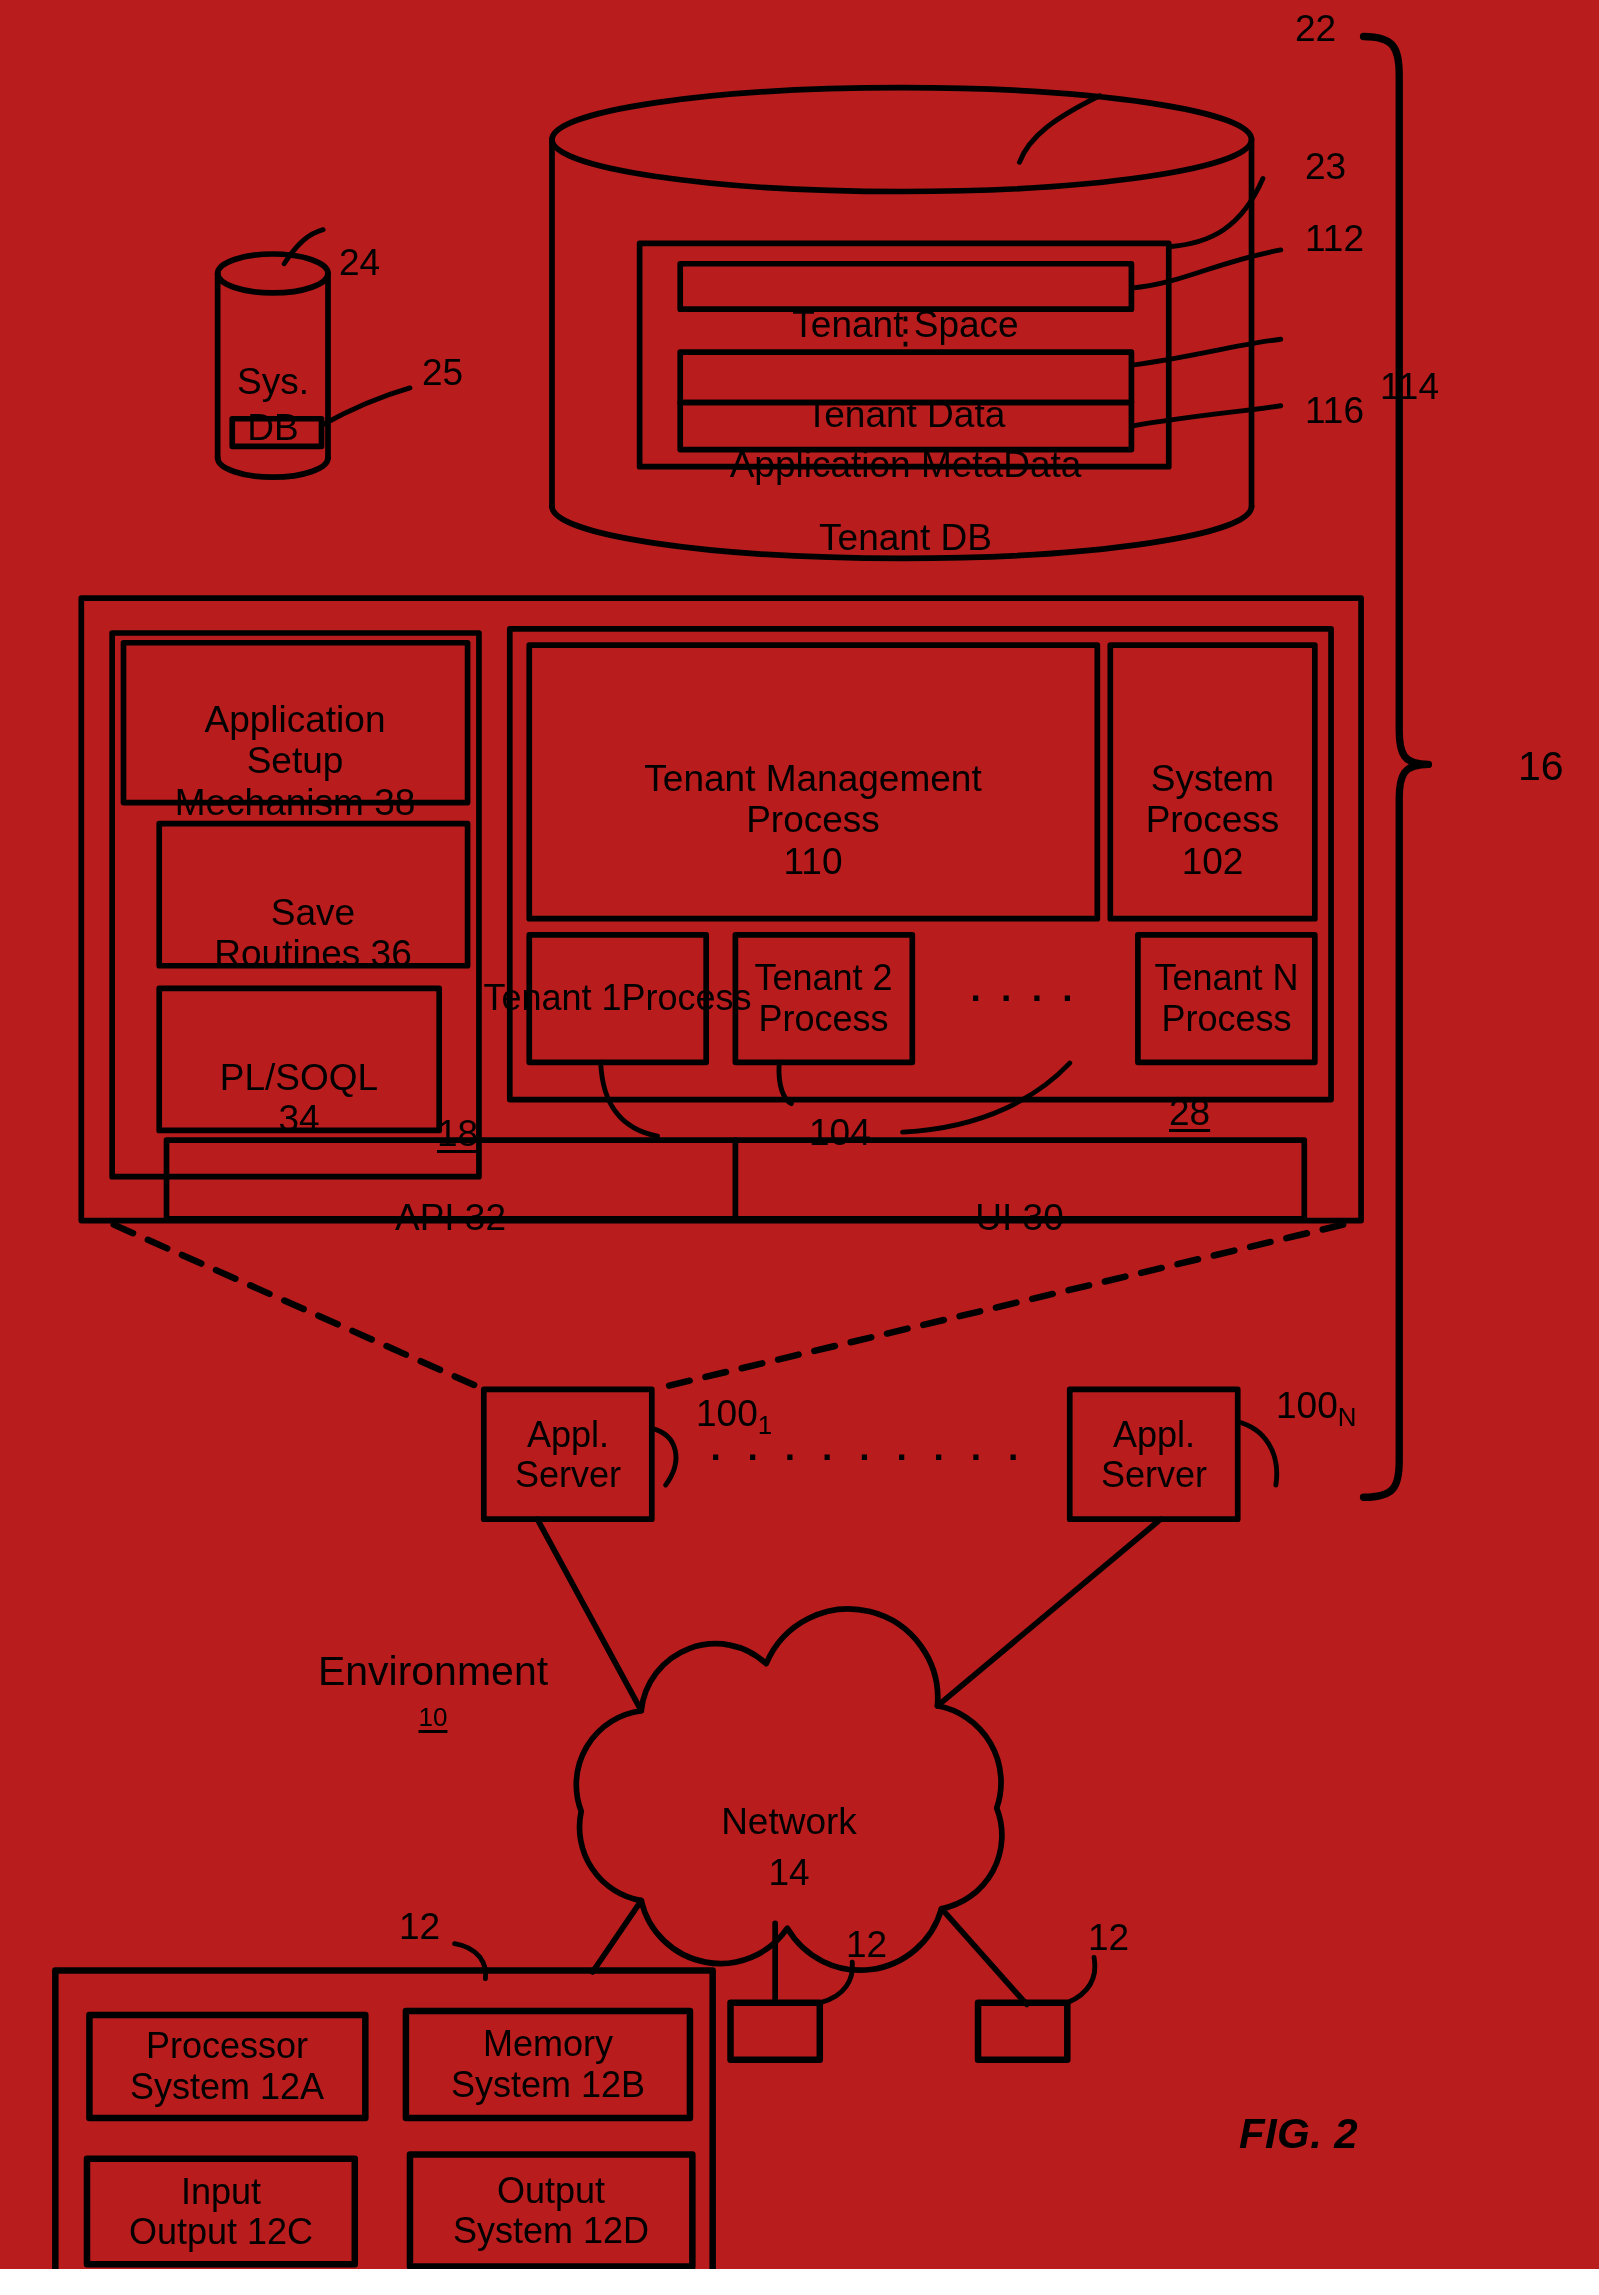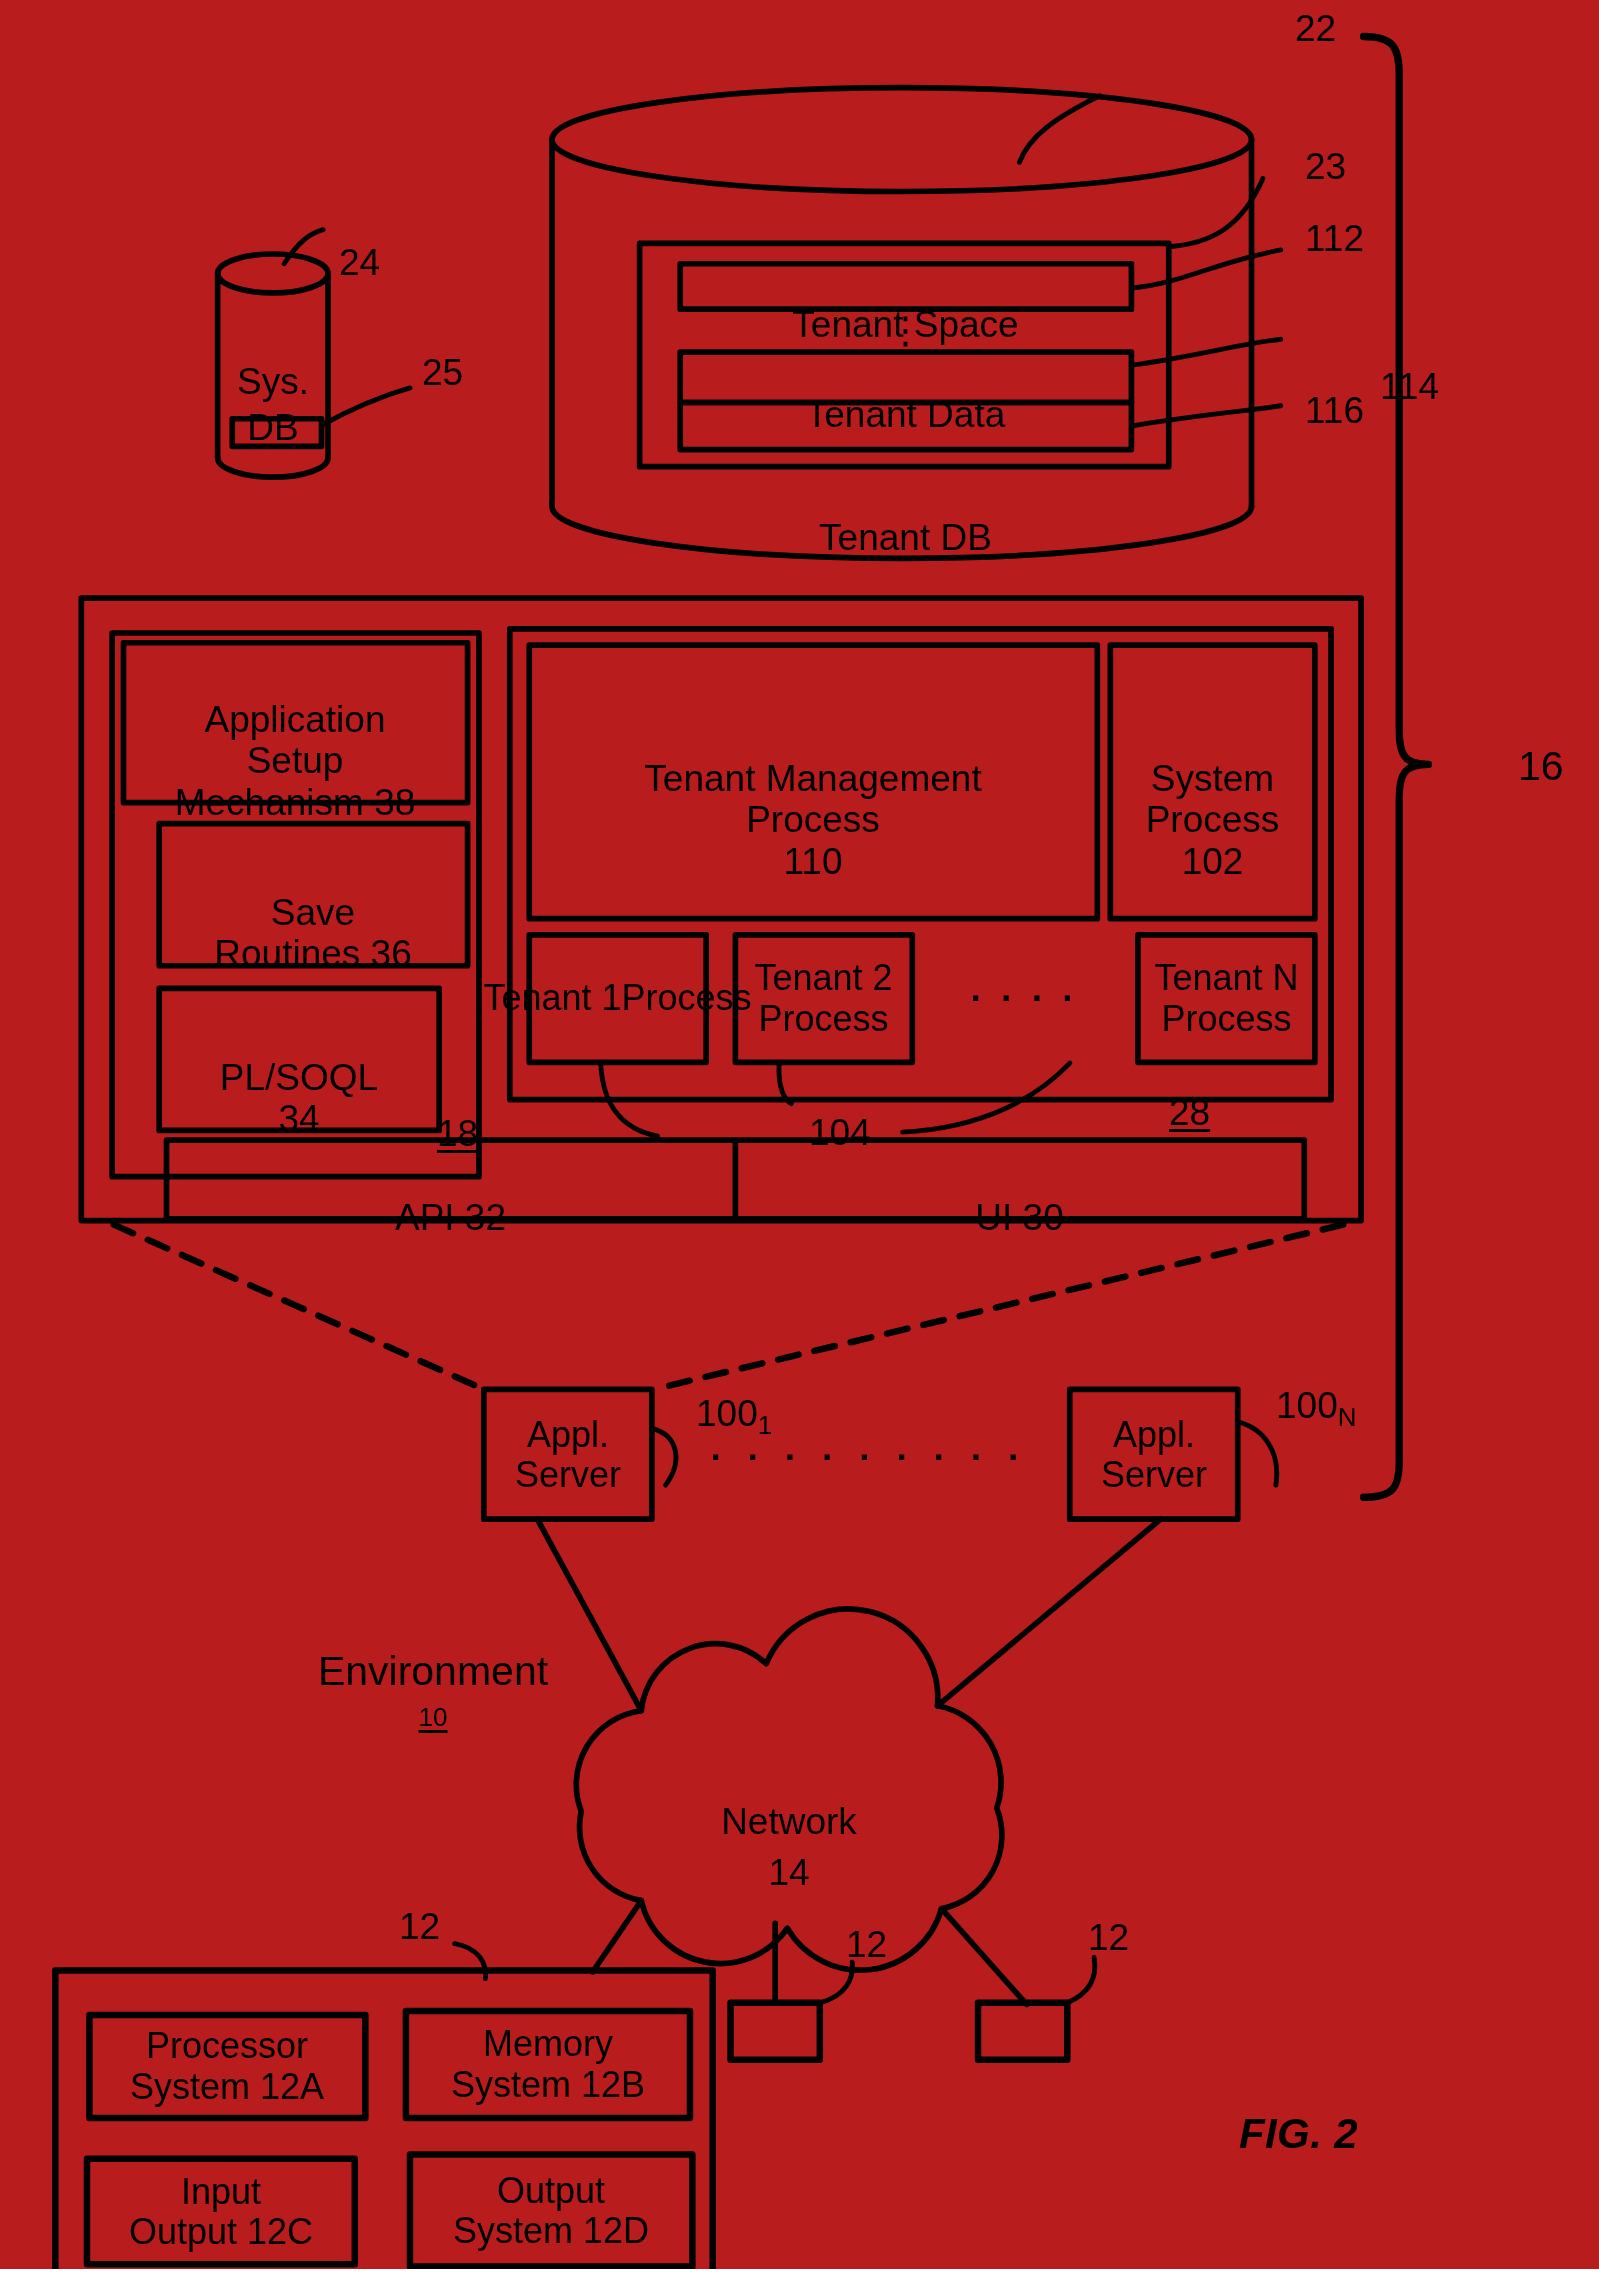--- a/index.html
+++ b/index.html
@@ -180,20 +180,21 @@
 
   <div class="ref" style="left:1295px; top:8px;">22</div>
   <div class="ref" style="left:1305px; top:146px;">23</div>
   <div class="ref" style="left:1305px; top:218px;">112</div>
   <div class="ref" style="left:1380px; top:318px;margin-top:48px;">114</div>
   <div class="ref" style="left:1305px; top:390px;">116</div>
 
   <div class="lbl ctr box-text" style="left:680px; top:264px; width:451px; height:45px;">Tenant Space</div>
   <div class="lbl ctr" style="left:680px; top:309px; width:451px; height:43px; font-size:37px;">⋮</div>
   <div class="lbl ctr box-text" style="left:680px; top:352px; width:451px; height:50px;">Tenant Data</div>
+  <div class="lbl ctr box-text" style="left:680px; top:403px; width:451px; height:47px;">Application MetaData</div>
   <div class="lbl ctr box-text" style="left:680px; top:477px; width:451px; height:45px;">Tenant DB</div>
 
   <div class="lbl ctr box-text" style="left:218px; top:321px; width:110px; height:45px;">Sys.</div>
   <div class="lbl ctr box-text" style="left:218px; top:367px; width:110px; height:45px;">DB</div>
   <div class="ref" style="left:339px; top:242px;">24</div>
   <div class="ref" style="left:422px; top:352px;">25</div>
 
   <div class="lbl ctr box-text" style="left:123px; top:643px; width:344px; height:160px; flex-direction:column;">
     <span>Application</span>
     <span>Setup</span>

